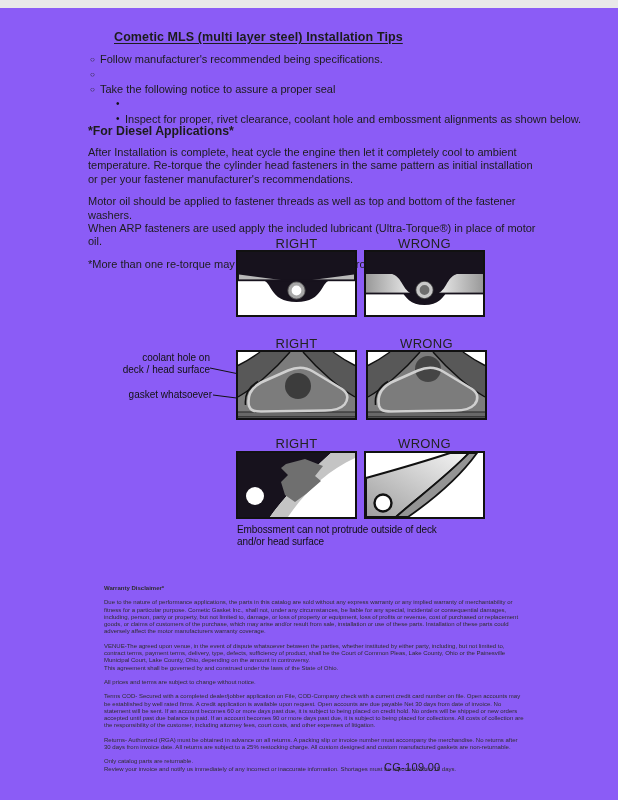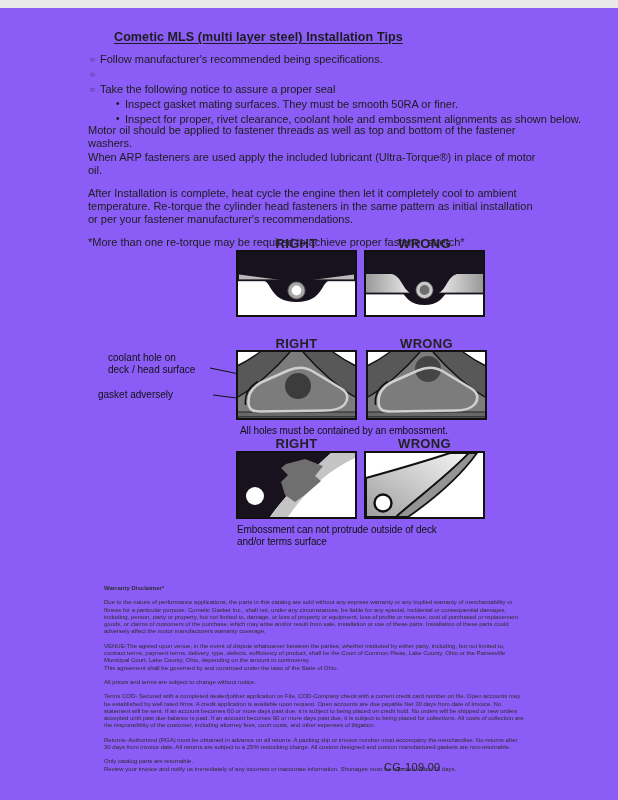--- a/index.html
+++ b/index.html
@@ -19,25 +19,25 @@
   .bullet-row { display:flex; align-items:flex-start; line-height:14.8px; }
   .b-marker { width:10px; font-size:8px; line-height:15px; color:#222; }
   .sub { margin-left:26px; }
   .sb-marker { width:9px; font-size:10px; line-height:14.5px; color:#111; }
 
   .diesel { left:88px; top:116px; width:452px; font-size:11px; }
   .diesel h2 { font-size:12.3px; font-weight:bold; margin:0 0 8px 0; }
   .diesel p { margin:0 0 9px 0; line-height:13.4px; }
   .pre { white-space:pre-line; }
 
-  .rw-label { width:121px; text-align:center; font-size:13px; color:#222; letter-spacing:0.3px;font-weight:bold; }
+  .rw-label { width:121px; text-align:center; font-size:13px; color:#222; letter-spacing:0.3px; }
   .caption { font-size:10px; color:#111; letter-spacing:-0.1px; }
   .panel { line-height:0; }
 
-  .callout { font-size:10px; color:#111; line-height:11.5px; }
+  .callout { font-size:10px; color:#111; text-align:right; line-height:11.5px; }
 
   .footer { left:104px; top:577px; width:420px; font-size:6px; line-height:7.3px; color:#2e2e2e; }
   .footer .fp { margin:0 0 7px 0; white-space:pre-line; }
   .footer .fh { font-weight:bold; margin-bottom:7px; }
 
   .page-num { left:384px; top:753px; font-size:11px; color:#222; letter-spacing:0.3px; }
 </style>
 </head>
 <body>
 
@@ -52,34 +52,34 @@
     </div>
     <div class="bullet-row">
       <span class="b-marker">○</span>
     </div>
     <div class="bullet-row">
       <span class="b-marker">○</span>
       <span>Take the following notice to assure a proper seal</span>
     </div>
     <div class="bullet-row sub">
       <span class="sb-marker">•</span>
-      <span>Inspect gasket mating surfaces.  They must be smooth 50RA or finer.</span>
     </div>
     <div class="bullet-row sub">
       <span class="sb-marker">•</span>
       <span>Inspect for proper, rivet clearance, coolant hole and embossment alignments as shown below.</span>
     </div>
   </div>
 
   <div class="abs diesel">
-    <p class="pre">Motor oil should be applied to fastener threads as well as top and bottom of the fastener washers.
-When ARP fasteners are used apply the included lubricant (Ultra-Torque®) in place of motor oil.</p>
+    <h2>*For Diesel Applications*</h2>
     <p class="pre">After Installation is complete, heat cycle the engine then let it completely cool to ambient
 temperature. Re-torque the cylinder head fasteners in the same pattern as initial installation
 or per your fastener manufacturer's recommendations.</p>
+    <p class="pre">Motor oil should be applied to fastener threads as well as top and bottom of the fastener washers.
+When ARP fasteners are used apply the included lubricant (Ultra-Torque®) in place of motor oil.</p>
     <p class="pre">*More than one re-torque may be required to achieve proper fastener stretch*</p>
   </div>
 
   <div class="abs rw-label" style="left:236px; top:228px;">RIGHT</div>
   <div class="abs rw-label" style="left:364px; top:228px;">WRONG</div>
 
   <div class="abs panel" style="left:236px; top:242px;">
     <svg width="121" height="67" viewBox="0 0 121 67">
       <rect width="121" height="67" fill="#fff"></rect>
       <path d="M2,2 H119 V30 H96 C84,30 89,52 60.5,52 C32,52 37,30 25,30 H2 Z" fill="#17121d"></path>
@@ -112,21 +112,21 @@
       <circle cx="60.5" cy="40" r="6.6" fill="#6e6e6e" stroke="#c9c9c9" stroke-width="3.4"></circle>
       <rect x="1" y="1" width="119" height="65" fill="none" stroke="#111" stroke-width="2"></rect>
     </svg>
   </div>
 
   <div class="abs rw-label" style="left:236px; top:328px;">RIGHT</div>
   <div class="abs rw-label" style="left:366px; top:328px;">WRONG</div>
 
   <div class="abs callout pre" style="left:108px; top:344px; width:102px;">coolant hole on
 deck / head surface</div>
-  <div class="abs callout" style="left:98px; top:381px; width:114px;">gasket adversely</div>
+  <div class="abs callout" style="left:98px; top:381px; width:114px;">gasket whatsoever</div>
 
   <div class="abs" style="left:205px; top:352px; line-height:0;">
     <svg width="95" height="48" viewBox="0 0 95 48">
       <line x1="5" y1="8" x2="87" y2="25" stroke="#111" stroke-width="1"></line>
       <line x1="8" y1="35" x2="55" y2="41" stroke="#111" stroke-width="1"></line>
     </svg>
   </div>
 
   <div class="abs panel" style="left:236px; top:342px;">
     <svg width="121" height="70" viewBox="0 0 121 70">
@@ -161,21 +161,20 @@
       <path d="M67,2 C84,22 105,39 119,47" fill="none" stroke="#111" stroke-width="1.4"></path>
       <rect x="2" y="61.5" width="117" height="1.2" fill="#222"></rect>
       <rect x="2" y="62.7" width="117" height="3.6" fill="#686868"></rect>
       <rect x="2" y="66.3" width="117" height="1.2" fill="#222"></rect>
       <circle cx="62" cy="19" r="13" fill="#454545"></circle>
       <path d="M13,56 C11,46 15,38 25,32.5 L52,20.5 C61,16.5 69,16.5 77,21.5 L106,39 C112,43 113,49 108.5,54.5 C104,59.5 97,60.5 89,60.5 L25,61.5 C17,61.5 14.5,60 13,56 Z" fill="none" stroke="#cfcfcf" stroke-width="2.6"></path>
       <path d="M9.5,55 C8.5,45 12.5,37 22,31.5" fill="none" stroke="#111" stroke-width="1.5"></path>
       <rect x="1" y="1" width="119" height="68" fill="none" stroke="#111" stroke-width="2"></rect>
     </svg>
   </div>
-  <div class="abs caption" style="left:240px; top:417px;">All holes must be contained by an embossment.</div>
 
   <div class="abs rw-label" style="left:236px; top:428px;">RIGHT</div>
   <div class="abs rw-label" style="left:364px; top:428px;">WRONG</div>
 
   <div class="abs panel" style="left:236px; top:443px;">
     <svg width="121" height="68" viewBox="0 0 121 68">
       <rect width="121" height="68" fill="#fff"></rect>
       <path d="M2,2 H95 C73,22 49,44 34,66 H2 Z" fill="#17121d"></path>
       <path d="M95,2 C73,22 49,44 34,66 L52,66 C68,42 92,19 119,7 L119,2 H99 Z" fill="#c4c4c4"></path>
       <polygon points="50,13 69,8 87,15 79,25 85,30 70,43 59,51 49,44 45,31 52,24 45,17" fill="#6f6f6f"></polygon>
@@ -193,21 +192,21 @@
         </linearGradient>
       </defs>
       <rect width="121" height="68" fill="#fff"></rect>
       <path d="M2,27 C38,17 65,9 86,2 L105,2 C82,26 52,48 32,66 L2,66 Z" fill="url(#r3w)" stroke="#111" stroke-width="2"></path>
       <path d="M32,66 C52,48 82,26 105,2 L113,2 C95,27 67,50 44,66 Z" fill="#949494" stroke="#111" stroke-width="1.8"></path>
       <circle cx="19" cy="52" r="8.5" fill="#fff" stroke="#111" stroke-width="2.4"></circle>
       <rect x="1" y="1" width="119" height="66" fill="none" stroke="#111" stroke-width="2"></rect>
     </svg>
   </div>
   <div class="abs caption pre" style="left:237px; top:516px; line-height:12px;">Embossment can not protrude outside of deck
-and/or terms surface</div>
+and/or head surface</div>
 
   <div class="abs footer">
     <div class="fh">Warranty Disclaimer*</div>
     <p class="fp">Due to the nature of performance applications, the parts in this catalog are sold without any express warranty or any implied warranty of merchantability or fitness for a particular purpose.  Cometic Gasket Inc., shall not, under any circumstances, be liable for any special, incidental or consequential damages, including, person, party or property, but not limited to, damage, or loss of property or equipment, loss of profits or revenue, cost of purchased or replacement goods, or claims of customers of the purchase, which may arise and/or result from sale, installation or use of these parts.  Installation of these parts could adversely affect the motor manufacturers warranty coverage.</p>
     <p class="fp">VENUE-The agreed upon venue, in the event of dispute whatsoever between the parties, whether instituted by either party, including, but not limited to, contract terms, payment terms, delivery, type, defects, sufficiency of product, shall be the Court of Common Pleas, Lake County, Ohio or the Painesville Municipal Court, Lake County, Ohio, depending on the amount in controversy.
 This agreement shall be governed by and construed under the laws of the State of Ohio.</p>
     <p class="fp">All prices and terms are subject to change without notice.</p>
     <p class="fp">Terms COD- Secured with a completed dealer/jobber application on File, COD-Company check with a current credit card number on file.  Open accounts may be established by well rated firms.  A credit application is available upon request.  Open accounts are due payable Net 30 days from date of invoice.  No statement will be sent.  If an account becomes 60 or more days past due, it is subject to being placed on credit hold.  No orders will be shipped or new orders accepted until past due balance is paid.  If an account becomes 90 or more days past due, it is subject to being placed for collections.  All costs of collection are the responsibility of the customer, including attorney fees, court costs, and other expenses of litigation.</p>
     <p class="fp">Returns- Authorized (RGA) must be obtained in advance on all returns.  A packing slip or invoice number must accompany the merchandise.  No returns after 30 days from invoice date.  All returns are subject to a 25% restocking charge.  All custom designed and custom manufactured gaskets are non-returnable.</p>
     <p class="fp">Only catalog parts are returnable.

